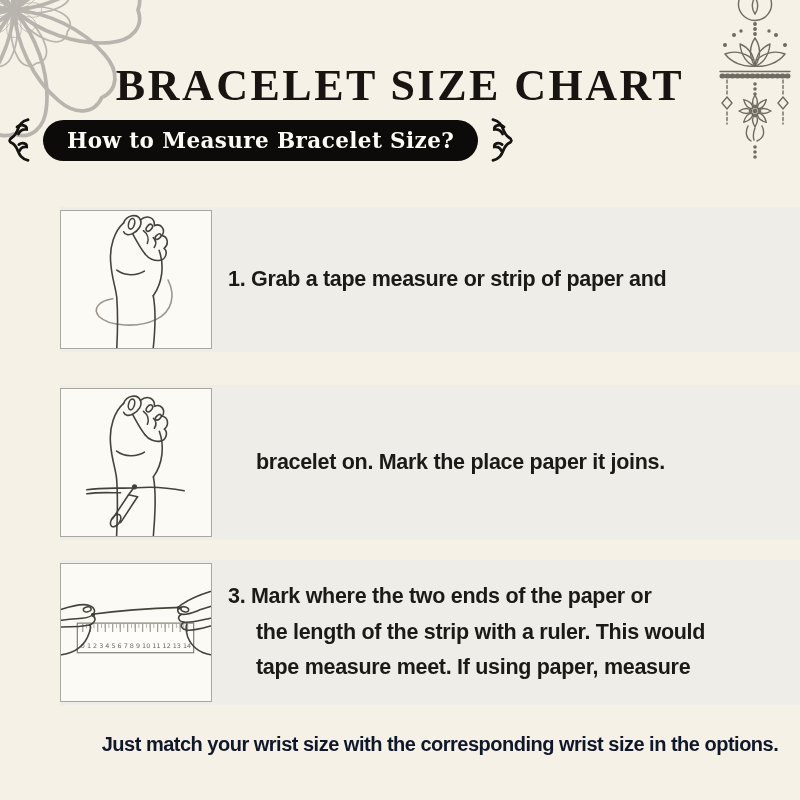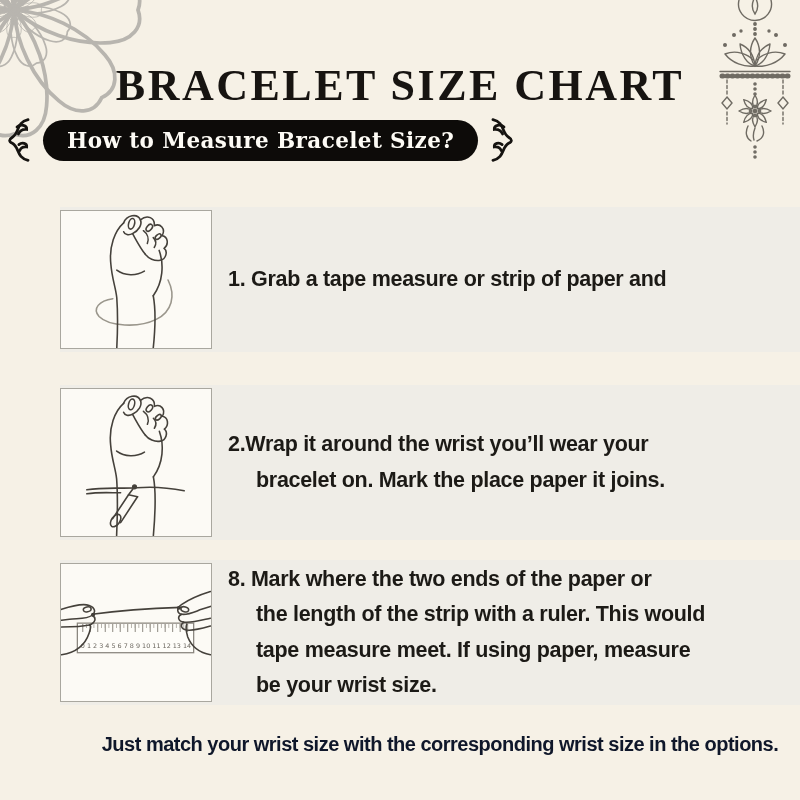--- a/index.html
+++ b/index.html
@@ -282,21 +282,20 @@
         <path d="M26,101 C44,98 60,100 76,99 C98,97 114,100 124,102"></path>
         <path d="M26,105 C38,103 50,104 60,104"></path>
         <circle cx="74" cy="98" r="1.8" fill="#45413b"></circle>
         <path d="M74,98 L68,106 L52,130 M77,108 L60,134"></path>
         <path d="M68,106 L77,108"></path>
         <ellipse cx="55" cy="132" rx="7" ry="4.2" transform="rotate(-55 55 132)"></ellipse>
       </g>
     </svg>
   </div>
   <div class="step-text">
-    <div>2.Wrap it around the wrist you’ll wear your</div>
     <div class="cont">bracelet on. Mark the place paper it joins.</div>
   </div>
 </div>
 
 <div class="row row3">
   <div class="step-box">
     <svg viewBox="0 0 151 139" aria-hidden="true">
 
       <g class="lineart" stroke-width="2" stroke="#8a867e">
         <path d="M31,51 C60,47 90,45 121,44"></path>
@@ -319,20 +318,19 @@
       <g class="lineart">
         <path d="M151,28 C138,32 128,37 122,41 C116,45 117,50 122,51 C128,52 136,48 142,46 L151,43"></path>
         <ellipse cx="125" cy="46" rx="4" ry="2.5" transform="rotate(15 125 46)"></ellipse>
         <path d="M122,51 C117,53 118,58 124,59 C132,60 142,57 151,55"></path>
         <path d="M124,59 C120,62 121,66 127,67 C134,68 144,65 151,63"></path>
         <path d="M151,92 C140,90 132,84 128,74 C126,68 126,64 127,61"></path>
       </g>
     </svg>
   </div>
   <div class="step-text">
-    <div>8. Mark where the two ends of the paper or</div>
+    <div>3. Mark where the two ends of the paper or</div>
     <div class="cont">the length of the strip with a ruler. This would</div>
     <div class="cont">tape measure meet. If using paper, measure</div>
-    <div class="cont">be your wrist size.</div>
   </div>
 </div>
 
 <div class="footer">Just match your wrist size with the corresponding wrist size in the options.</div>
 
 </body></html>

